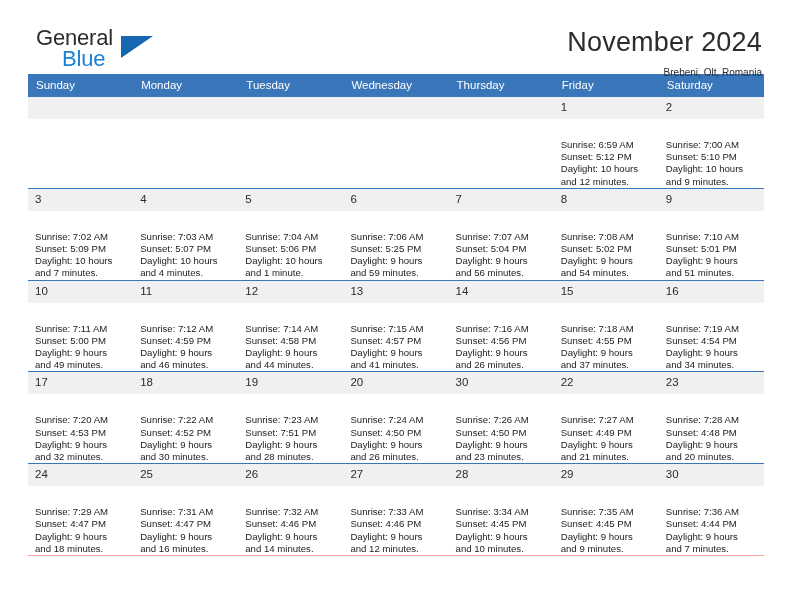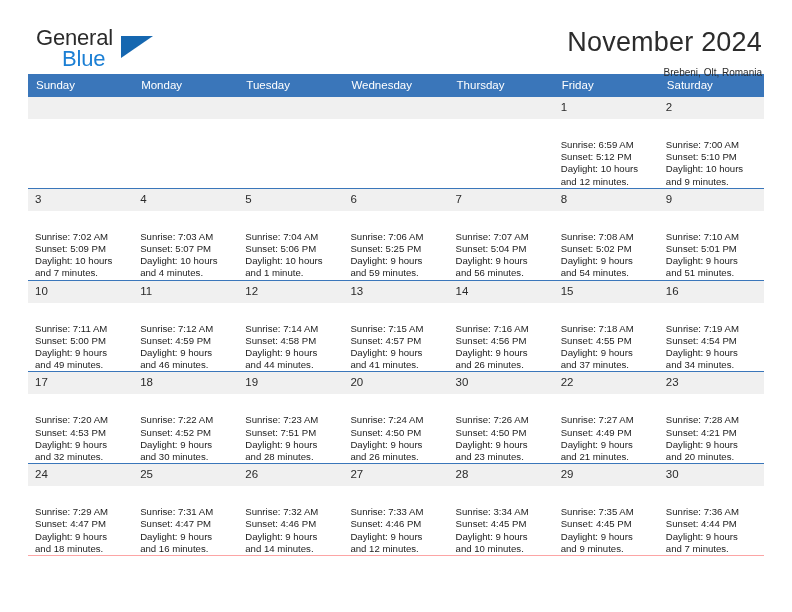--- a/index.html
+++ b/index.html
@@ -386,21 +386,21 @@
               <div>Sunrise: 7:27 AM</div>
               <div>Sunset: 4:49 PM</div>
               <div>Daylight: 9 hours</div>
               <div>and 21 minutes.</div>
             </div>
           </td>
           <td>
             <span class="daynum">23</span>
             <div class="cellinfo">
               <div>Sunrise: 7:28 AM</div>
-              <div>Sunset: 4:21 PM</div>
+              <div>Sunset: 4:48 PM</div>
               <div>Daylight: 9 hours</div>
               <div>and 20 minutes.</div>
             </div>
           </td>
         </tr>
         <tr>
           <td>
             <span class="daynum">24</span>
             <div class="cellinfo">
               <div>Sunrise: 7:29 AM</div>

